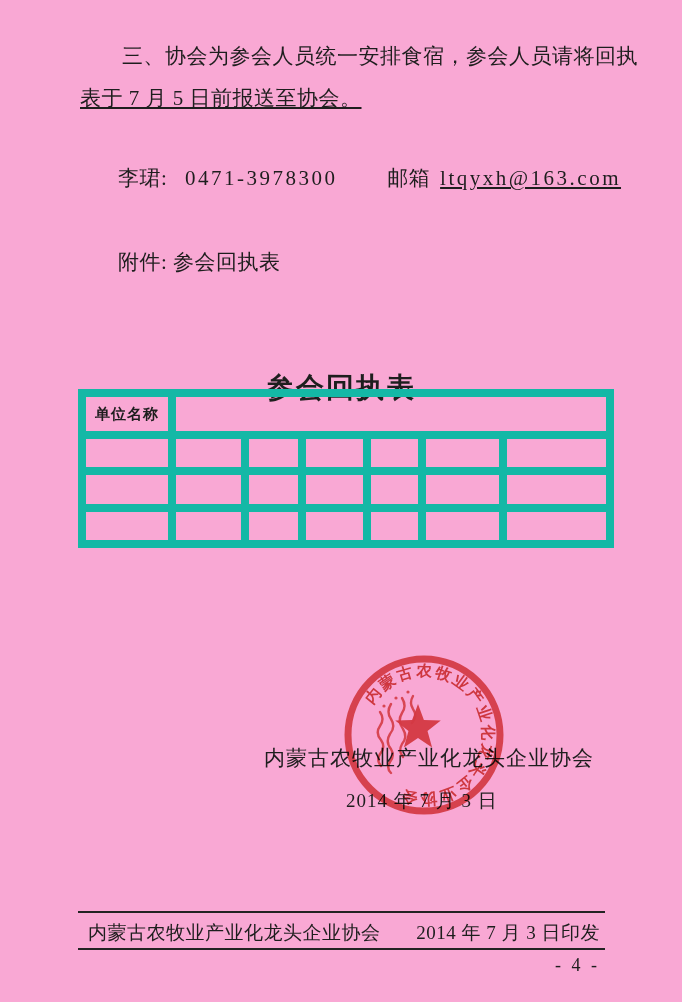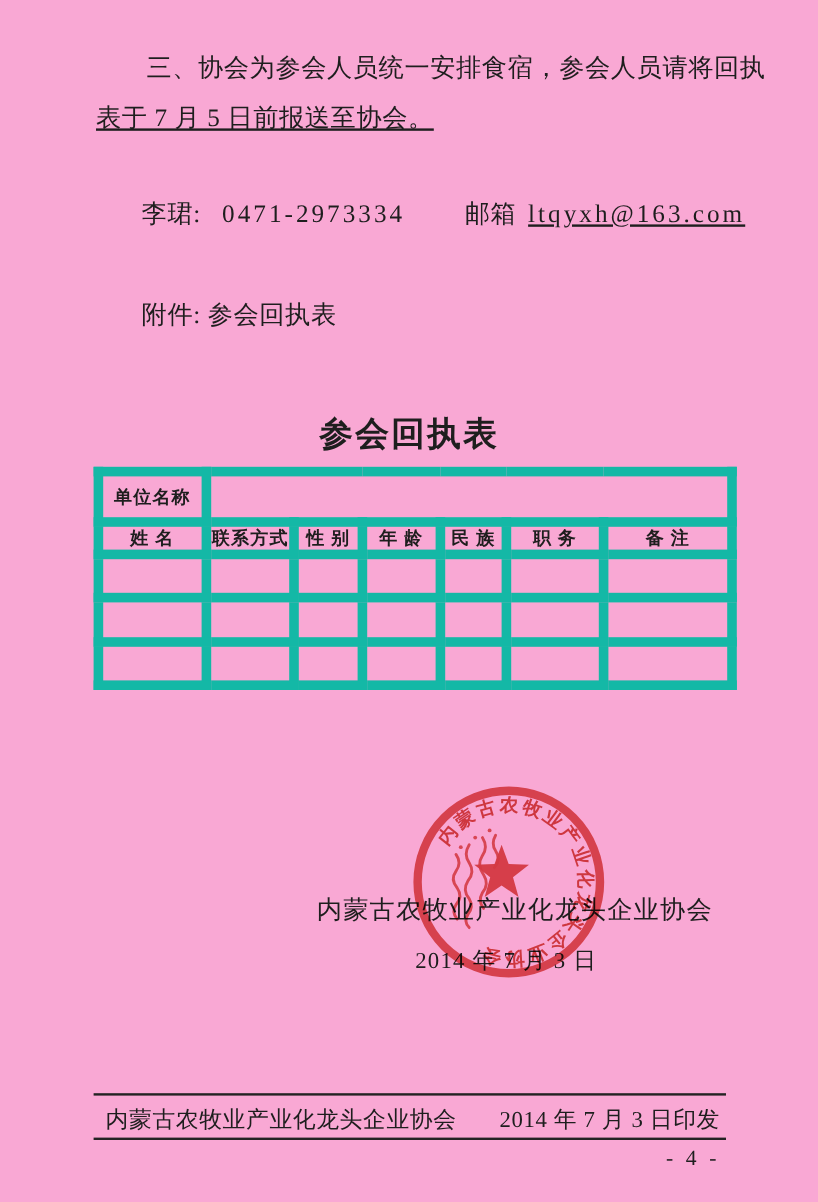--- a/index.html
+++ b/index.html
@@ -54,52 +54,43 @@
 <body>
 
 <div class="page">
 
   <div class="abs body-text" style="left:122px;top:46px;">三、协会为参会人员统一安排食宿，参会人员请将回执</div>
   <div class="abs body-text" style="left:80px;top:88px;text-decoration:underline;">表于 7 月 5 日前报送至协会。</div>
 
 
   <div class="abs body-text" style="left:118px;top:168px;">
     <span>李珺:</span>
-    <span class="num" style="margin-left:12px;">0471-2973334</span>
+    <span class="num" style="margin-left:12px;">0471-3978300</span>
     <span style="margin-left:44px;">邮箱</span>
     <span class="num" style="margin-left:4px;text-decoration:underline;">ltqyxh@163.com</span>
   </div>
 
   <div class="abs body-text" style="left:118px;top:252px;">附件: 参会回执表</div>
 
-  <div class="abs doc-title" style="left:0;top:343px;width:682px;text-align:center;">参会回执表</div>
+  <div class="abs doc-title" style="left:0;top:369px;width:682px;text-align:center;">参会回执表</div>
 
   <table class="form-table abs" style="left:78px;top:389px;width:528px;">
     <colgroup>
       <col style="width:90px">
         <col style="width:73px">
         <col style="width:57px">
       <col style="width:65px">
         <col style="width:55px">
         <col style="width:81px">
       <col style="width:107px">
     </colgroup>
     <tbody>
       <tr style="height:42px">
         <td class="hdr">单位名称</td>
         <td colspan="6"></td>
-      </tr>
-      <tr style="height:27px">
-        <td class="hdr">姓 名</td>
-        <td class="hdr">联系方式</td>
-        <td class="hdr">性 别</td>
-        <td class="hdr">年 龄</td>
-        <td class="hdr">民 族</td>
-        <td class="hdr">职 务</td>
-        <td class="hdr">备 注</td>
       </tr>
       <tr style="height:36px">
         <td></td>
           <td></td>
           <td></td>
         <td></td>
           <td></td>
           <td></td>
         <td></td>
       </tr>

